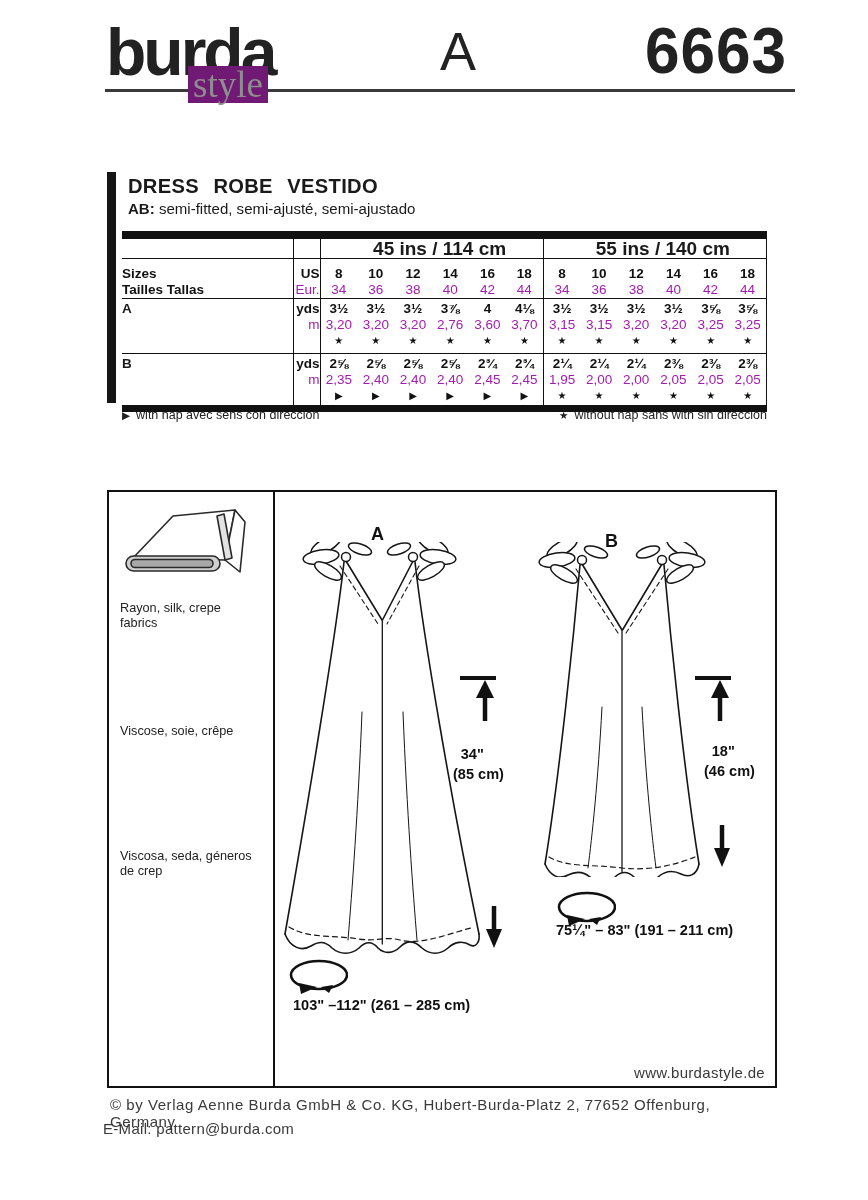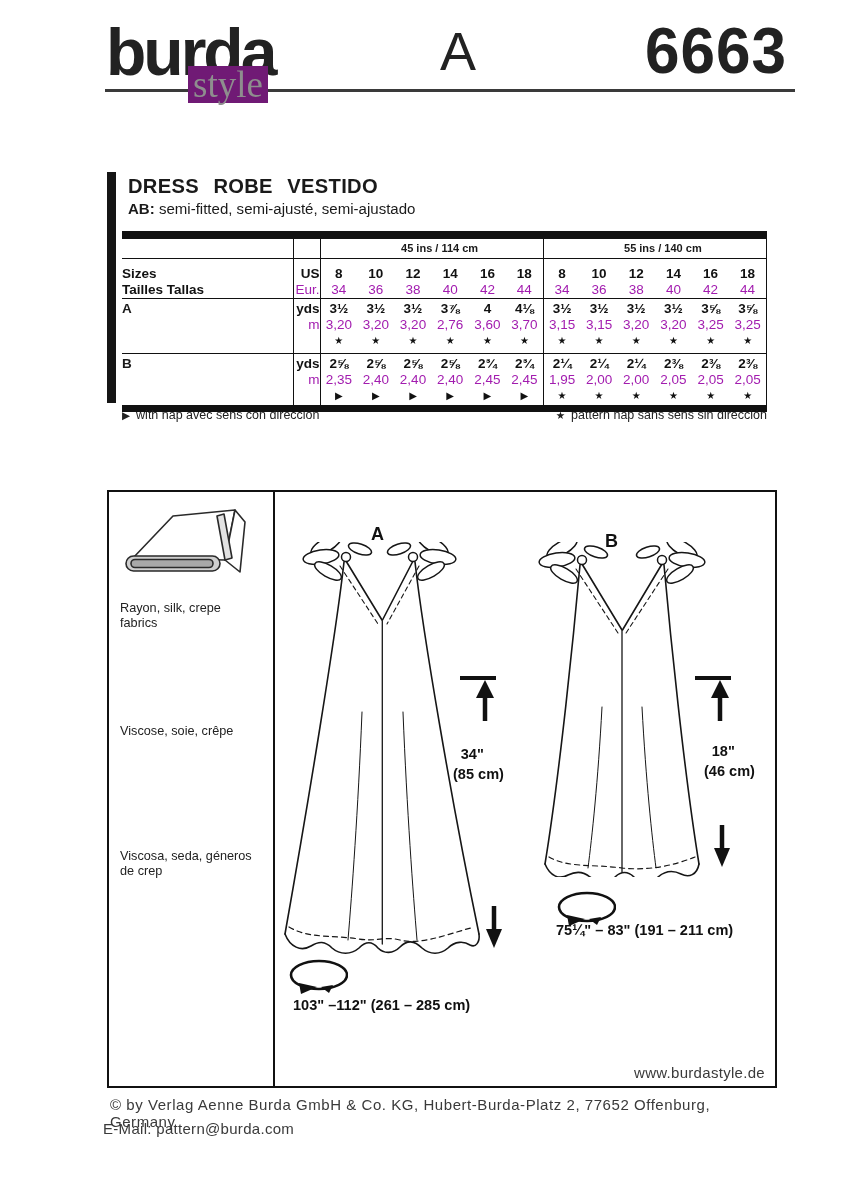--- a/index.html
+++ b/index.html
@@ -22,21 +22,21 @@
   .product-title { left:128px; top:174px; font-size:21px; font-weight:700; letter-spacing:0.3px; word-spacing:9px; transform:scaleX(0.96); transform-origin:left; }
   .fit-line { left:128px; top:200px; font-size:15.5px; transform:scaleX(0.97); transform-origin:left; }
   .fit-line b { font-weight:700; }
 
   
   .size-table-wrap { left:122px; top:231px; width:645px; }
   table.size-table { width:645px; border-collapse:collapse; table-layout:fixed;
     border-top:8px solid #111; border-bottom:7px solid #111; }
   table.size-table td { padding:0; vertical-align:top; font-size:13.5px; line-height:16px; }
   col.c-label { width:171px; } col.c-unit { width:27px; }
-  tr.r-group td { height:20px; font-weight:700; font-size:11px; text-align:center; border-bottom:1.5px solid #111; line-height:19px;padding-left:16px; }
+  tr.r-group td { height:20px; font-weight:700; font-size:19px; text-align:center; border-bottom:1.5px solid #111; line-height:19px;padding-left:16px; }
   tr.r-sizes td { height:34px; border-bottom:1.5px solid #111; padding-top:7px; }
   tr.r-yard td { height:55px; padding-top:2px; }
   tr.r-yard-a td { border-bottom:1.5px solid #111; }
   td.bl { border-left:1.5px solid #111; } td.br { border-right:1.5px solid #111; }
   .lab { font-weight:700; padding-left:2px; text-align:left; }
   .unit-cell { text-align:right; padding-right:3px;margin-top:6px; }
   .num { text-align:center; }
   .b { font-weight:700; color:#111; }
   .lt { font-weight:400; color:#a21caf; }
   .sym { font-family:"DejaVu Sans",sans-serif; font-size:10px; line-height:15px; color:#111; }
@@ -287,21 +287,21 @@
             <div class="b">2⅜</div>
             <div class="lt">2,05</div>
             <div class="sym">★</div>
           </td>
   </tr>
 </tbody>
     </table>
 </div>
 
 <div class="abs legend-left"><span class="legend-sym">▶</span><span>with nap   avec sens   con dirección</span></div>
-<div class="abs legend-right"><span class="legend-sym">★</span><span>pattern nap   sans sens   sin dirección</span></div>
+<div class="abs legend-right"><span class="legend-sym">★</span><span>without nap   sans with   sin dirección</span></div>
 
 <div class="abs illus-box">
   <div class="abs sidebar-divider"></div>
 
   <svg class="abs" style="left:12px; top:10px;" width="142" height="100" viewBox="0 0 142 100">
     <g stroke="#2a2a2a" stroke-width="1.6" fill="#fff" stroke-linejoin="round">
       <path d="M12,56 L52,14 L114,8 L104,58 Z"></path>
       <path d="M114,8 L124,20 L119,70 L104,58 Z"></path>
       <path d="M103,12 L111,56 L104,58 L96,14 Z" fill="#e2e2e2"></path>
       <rect x="5" y="54" width="94" height="15" rx="7.5" fill="#cfcfcf"></rect>

